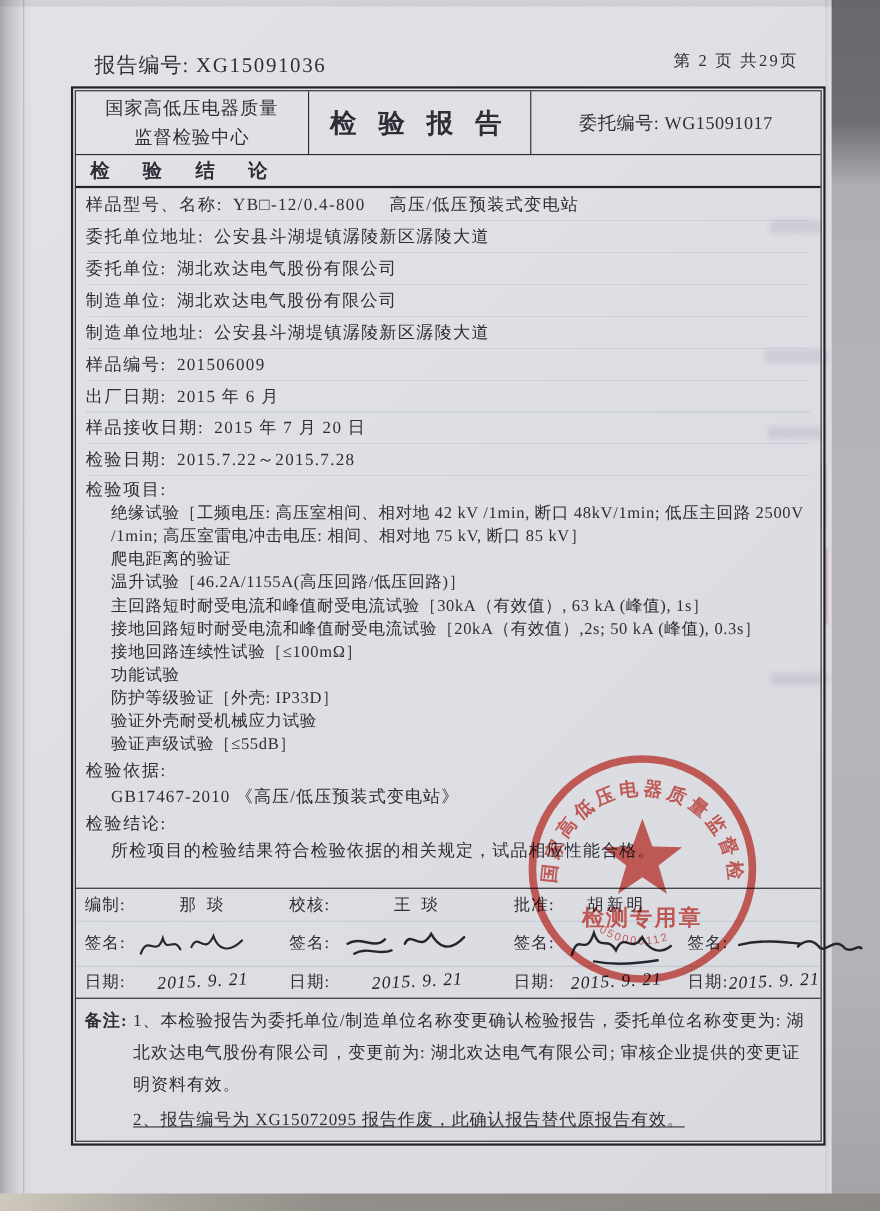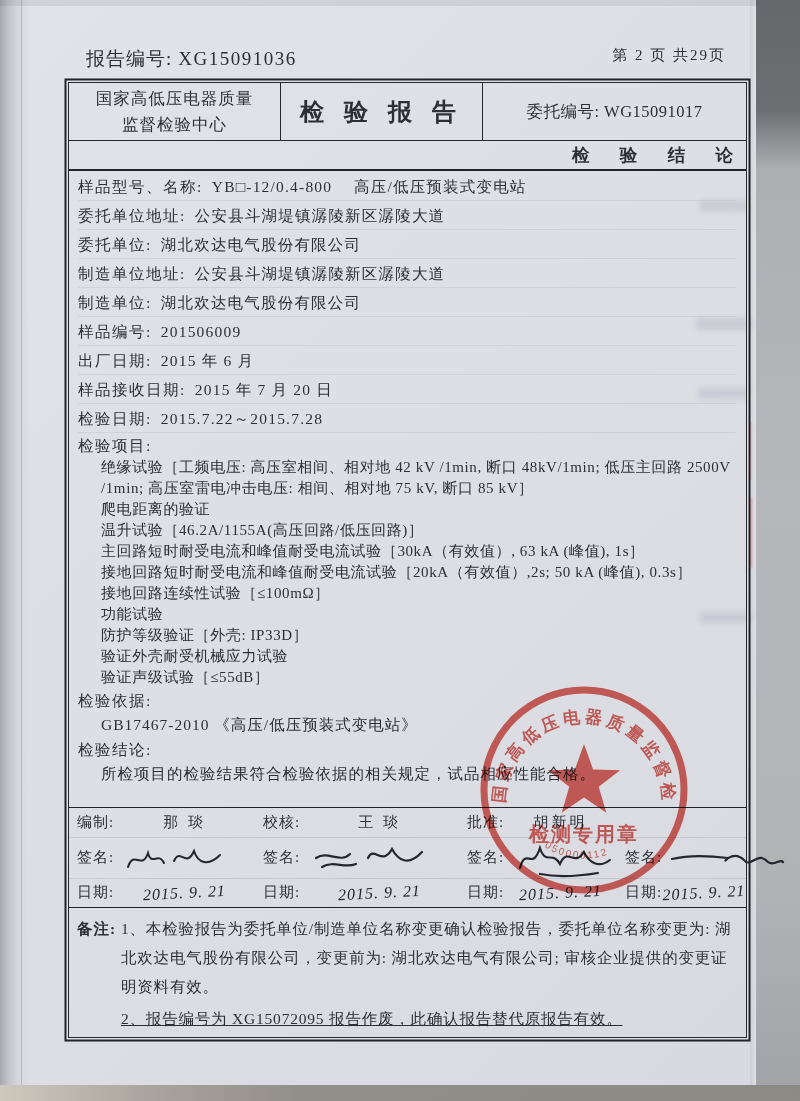--- a/index.html
+++ b/index.html
@@ -44,21 +44,21 @@
     border:1px solid #26272d;
     box-shadow:0 0 0 1.5px #e0e1e6,0 0 0 3.5px #212229;
     background:transparent;
   }
   .hdr-row{display:flex;height:57px;border-bottom:1.5px solid #26272d;}
   .hdr-cell{display:flex;align-items:center;justify-content:center;text-align:center;}
   .hdr-org{width:211px;border-right:1.5px solid #26272d;font-size:16.5px;line-height:1.55;letter-spacing:1px;}
   .hdr-title{width:201px;border-right:1.5px solid #26272d;font-size:24px;letter-spacing:7px;font-weight:bold;justify-content:center;}
   .hdr-wtno{flex:1;font-size:16.5px;letter-spacing:.5px;}
   .title-row{
-    height:28px;display:flex;align-items:center;justify-content:flex-end;
+    height:28px;display:flex;align-items:center;justify-content:flex-start;
     border-bottom:2px solid #212229;font-size:17.5px;font-weight:bold;letter-spacing:13px;text-indent:13px;
   }
   .body-sec{height:635px;overflow:hidden;padding:1px 10px 0 9px;}
   .fields{background:repeating-linear-gradient(to bottom,transparent 0 28px,rgba(110,120,150,.13) 28px 29px);}
   .field-row{height:29px;line-height:29px;font-size:15.5px;white-space:nowrap;}
   .flabel{letter-spacing:1.5px;text-align:center;}
   .fvalue{margin-left:9px;letter-spacing:1.2px;}
   .blk-label{height:22px;line-height:22px;font-size:15.5px;letter-spacing:1.5px;margin-top:2px;}
   .insp-items{padding-left:23px;width:640px;}
   .insp-item{font-size:15px;line-height:21px;letter-spacing:.6px;}
@@ -133,22 +133,22 @@
 
   <div class="title-row">
     <span>检 验 结 论</span>
   </div>
 
   <div class="body-sec">
     <div class="fields">
       <div class="field-row"><span class="flabel">样品型号、名称:</span><span class="fvalue">YB□-12/0.4-800　 高压/低压预装式变电站</span></div>
       <div class="field-row"><span class="flabel">委托单位地址:</span><span class="fvalue">公安县斗湖堤镇潺陵新区潺陵大道</span></div>
       <div class="field-row"><span class="flabel">委托单位:</span><span class="fvalue">湖北欢达电气股份有限公司</span></div>
+      <div class="field-row"><span class="flabel">制造单位:</span><span class="fvalue">湖北欢达电气股份有限公司</span></div>
       <div class="field-row"><span class="flabel">制造单位地址:</span><span class="fvalue">公安县斗湖堤镇潺陵新区潺陵大道</span></div>
-      <div class="field-row"><span class="flabel">制造单位:</span><span class="fvalue">湖北欢达电气股份有限公司</span></div>
       <div class="field-row"><span class="flabel">样品编号:</span><span class="fvalue">201506009</span></div>
       <div class="field-row"><span class="flabel">出厂日期:</span><span class="fvalue">2015 年 6 月</span></div>
       <div class="field-row"><span class="flabel">样品接收日期:</span><span class="fvalue">2015 年 7 月 20 日</span></div>
       <div class="field-row"><span class="flabel">检验日期:</span><span class="fvalue">2015.7.22～2015.7.28</span></div>
     </div>
 
     <div class="blk-label">检验项目:</div>
     <div class="insp-items">
       <div class="insp-item">绝缘试验［工频电压: 高压室相间、相对地 42 kV /1min, 断口 48kV/1min; 低压主回路 2500V /1min; 高压室雷电冲击电压: 相间、相对地 75 kV, 断口 85 kV］</div>
       <div class="insp-item">爬电距离的验证</div>

